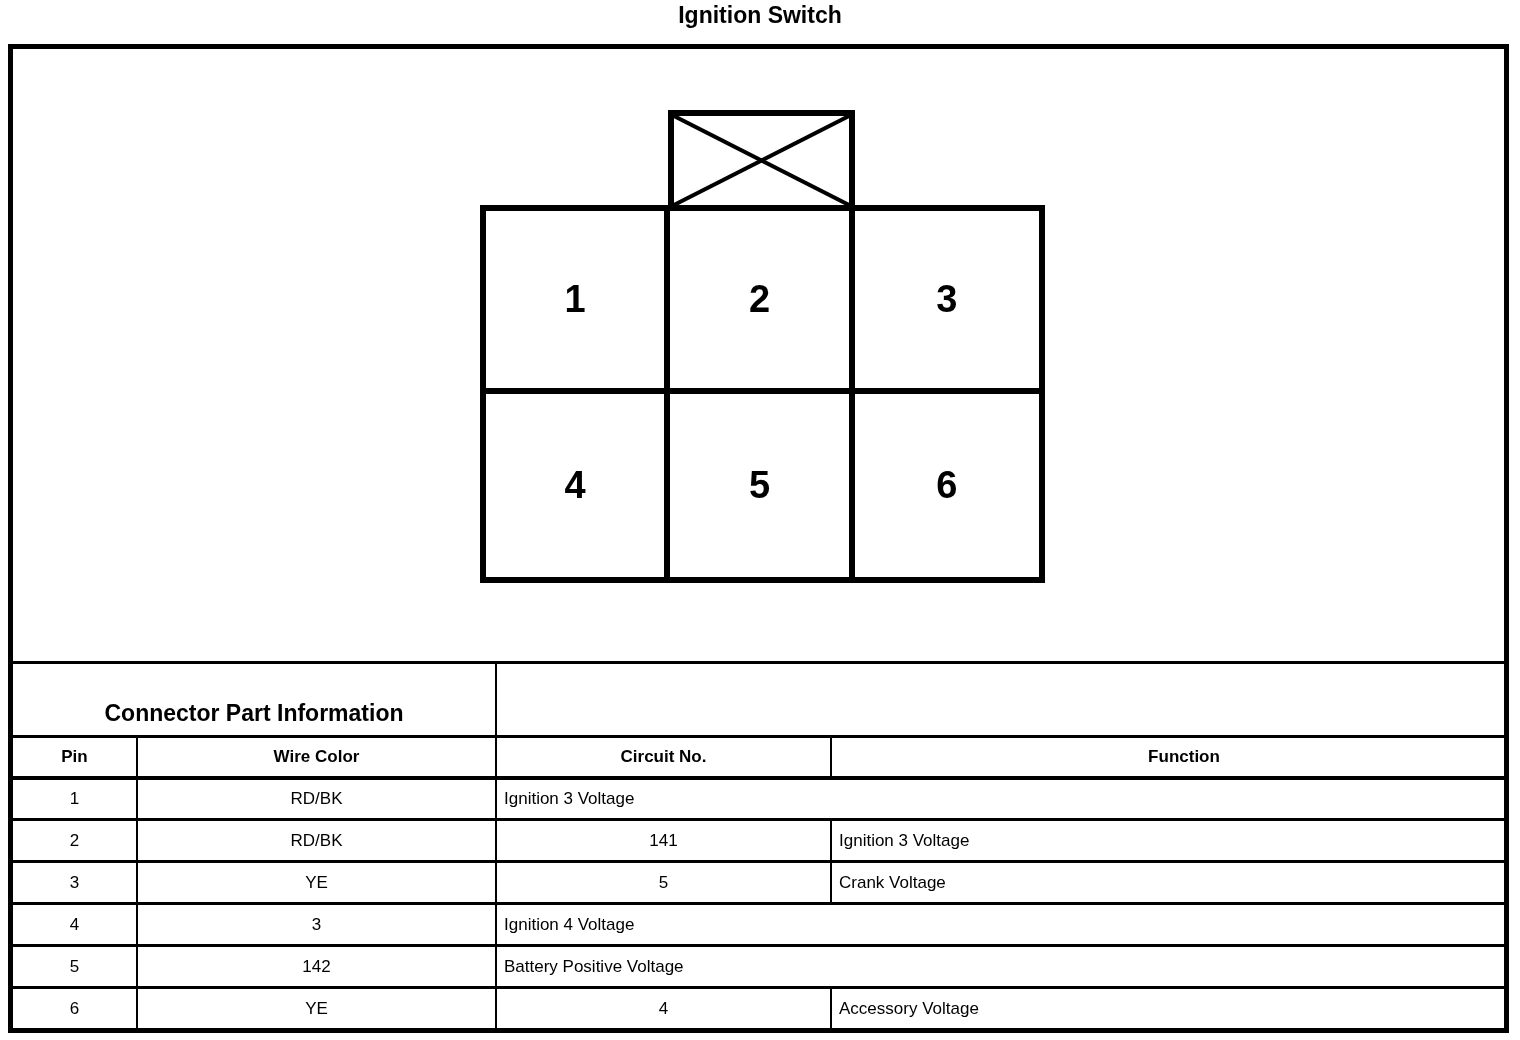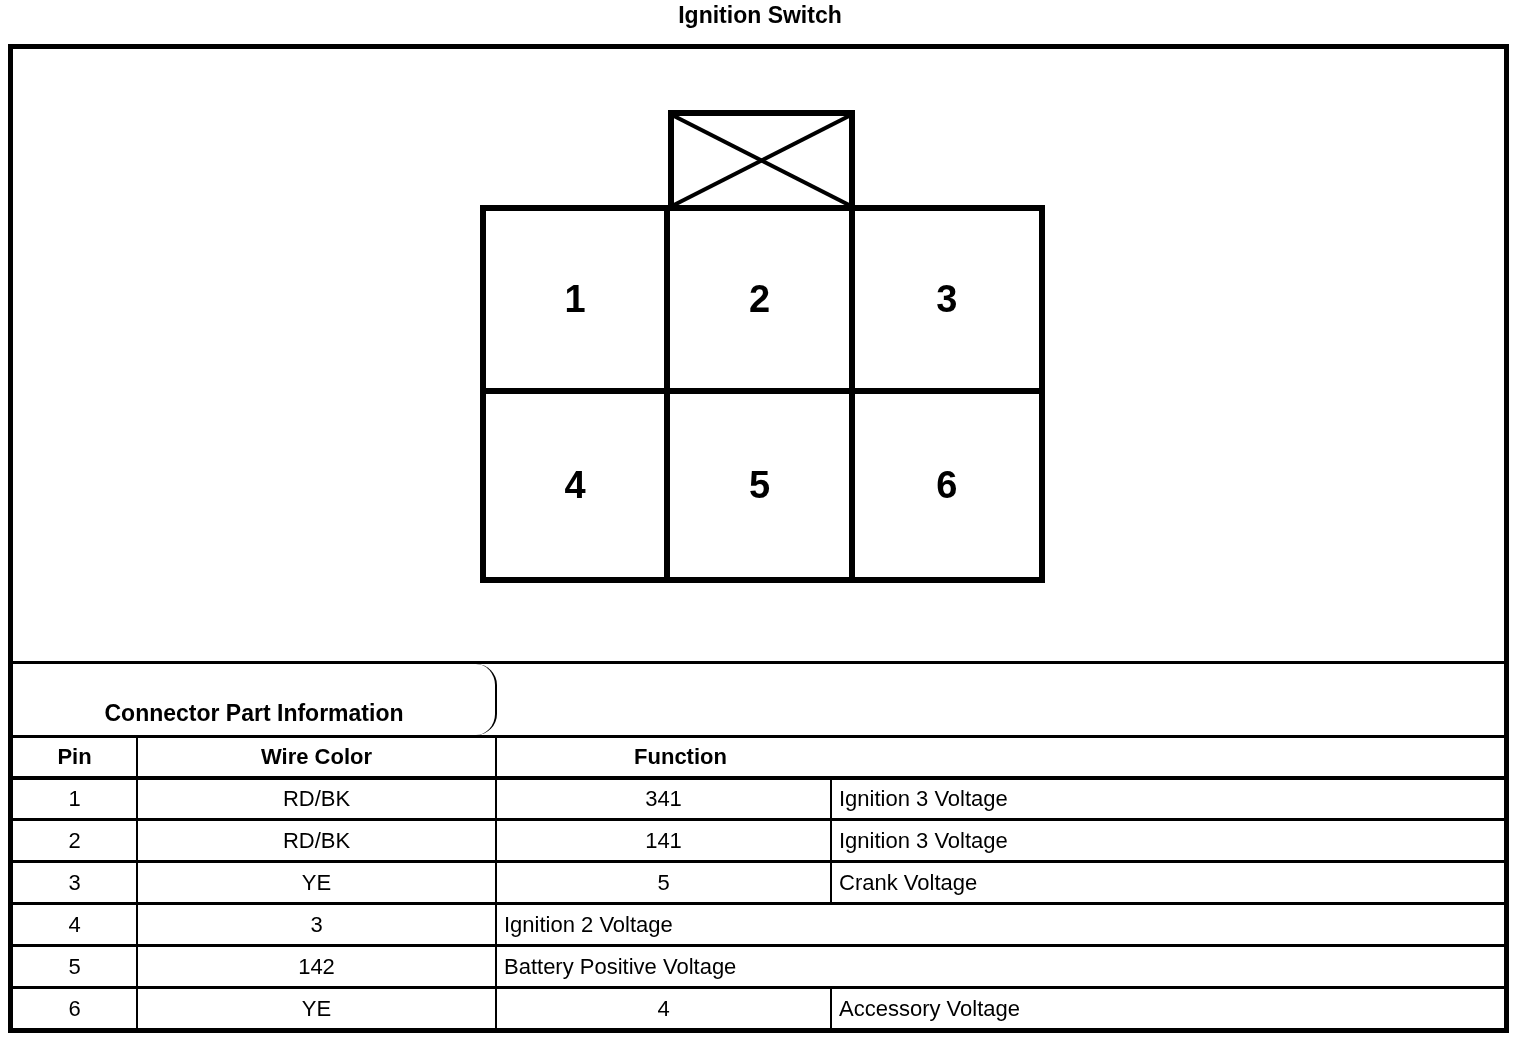--- a/index.html
+++ b/index.html
@@ -52,41 +52,41 @@
 
   
   .info-row {
     display: grid; grid-template-columns: 484px 1fr;
     height: 74px; border-top: 3px solid #000;
   }
   .info-label-cell {
     border-right: 2px solid #000;
     display: flex; align-items: flex-end; justify-content: center;
     padding-bottom: 8px;
-    font-size: 23px; font-weight: bold; border-radius: 21px;
+    font-size: 23px; font-weight: bold;
   }
   .info-values-cell { padding: 6px 0 0 26px; }
   .bullet-item { display: flex; align-items: center; height: 32px; }
   .bullet-dot {
     display: inline-block; width: 11px; height: 12px;
     background: #000; border-radius: 50%;
     margin-right: 19px; flex: 0 0 auto;
   }
   .bullet-text { font-size: 23px; }
 
   .grid-row {
     display: grid; grid-template-columns: 125px 359px 335px 1fr;
   }
   .header-row { height: 41px; border-top: 3px solid #000; }
   .data-row   { height: 42px; border-top: 3px solid #000; }
   .data-row.first { border-top: 4px solid #000; }
 
   .cell {
     display: flex; align-items: center; justify-content: center;
-    font-size: 22px;
+    font-size: 17px;
     border-right: 2px solid #000;
     overflow: hidden; white-space: nowrap;
   }
   .cell.last { border-right: none; padding-left: 32px; }
   .cell.fn { justify-content: flex-start; padding-left: 7px; text-align: center; }
   .header-row .cell { font-weight: bold; }
 </style>
 </head>
 <body>
 
@@ -114,45 +114,45 @@
       </div>
     </div>
 
     <div class="info-row">
       <div class="info-label-cell">Connector Part Information</div>
     </div>
 
     <div class="grid-row header-row">
       <div class="cell">Pin</div>
       <div class="cell">Wire Color</div>
+      <div class="cell">Circuit No.</div>
       <div class="cell last">Function</div>
     </div>
 
     <div class="grid-row data-row first">
       <div class="cell">1</div>
       <div class="cell">RD/BK</div>
-      <div class="cell">341</div>
       <div class="cell fn last">Ignition 3 Voltage</div>
     </div>
     <div class="grid-row data-row">
       <div class="cell">2</div>
       <div class="cell">RD/BK</div>
       <div class="cell">141</div>
       <div class="cell fn last">Ignition 3 Voltage</div>
     </div>
     <div class="grid-row data-row">
       <div class="cell">3</div>
       <div class="cell">YE</div>
       <div class="cell">5</div>
       <div class="cell fn last">Crank Voltage</div>
     </div>
     <div class="grid-row data-row">
       <div class="cell">4</div>
       <div class="cell">3</div>
-      <div class="cell fn last">Ignition 2 Voltage</div>
+      <div class="cell fn last">Ignition 4 Voltage</div>
     </div>
     <div class="grid-row data-row">
       <div class="cell">5</div>
       <div class="cell">142</div>
       <div class="cell fn last">Battery Positive Voltage</div>
     </div>
     <div class="grid-row data-row">
       <div class="cell">6</div>
       <div class="cell">YE</div>
       <div class="cell">4</div>

